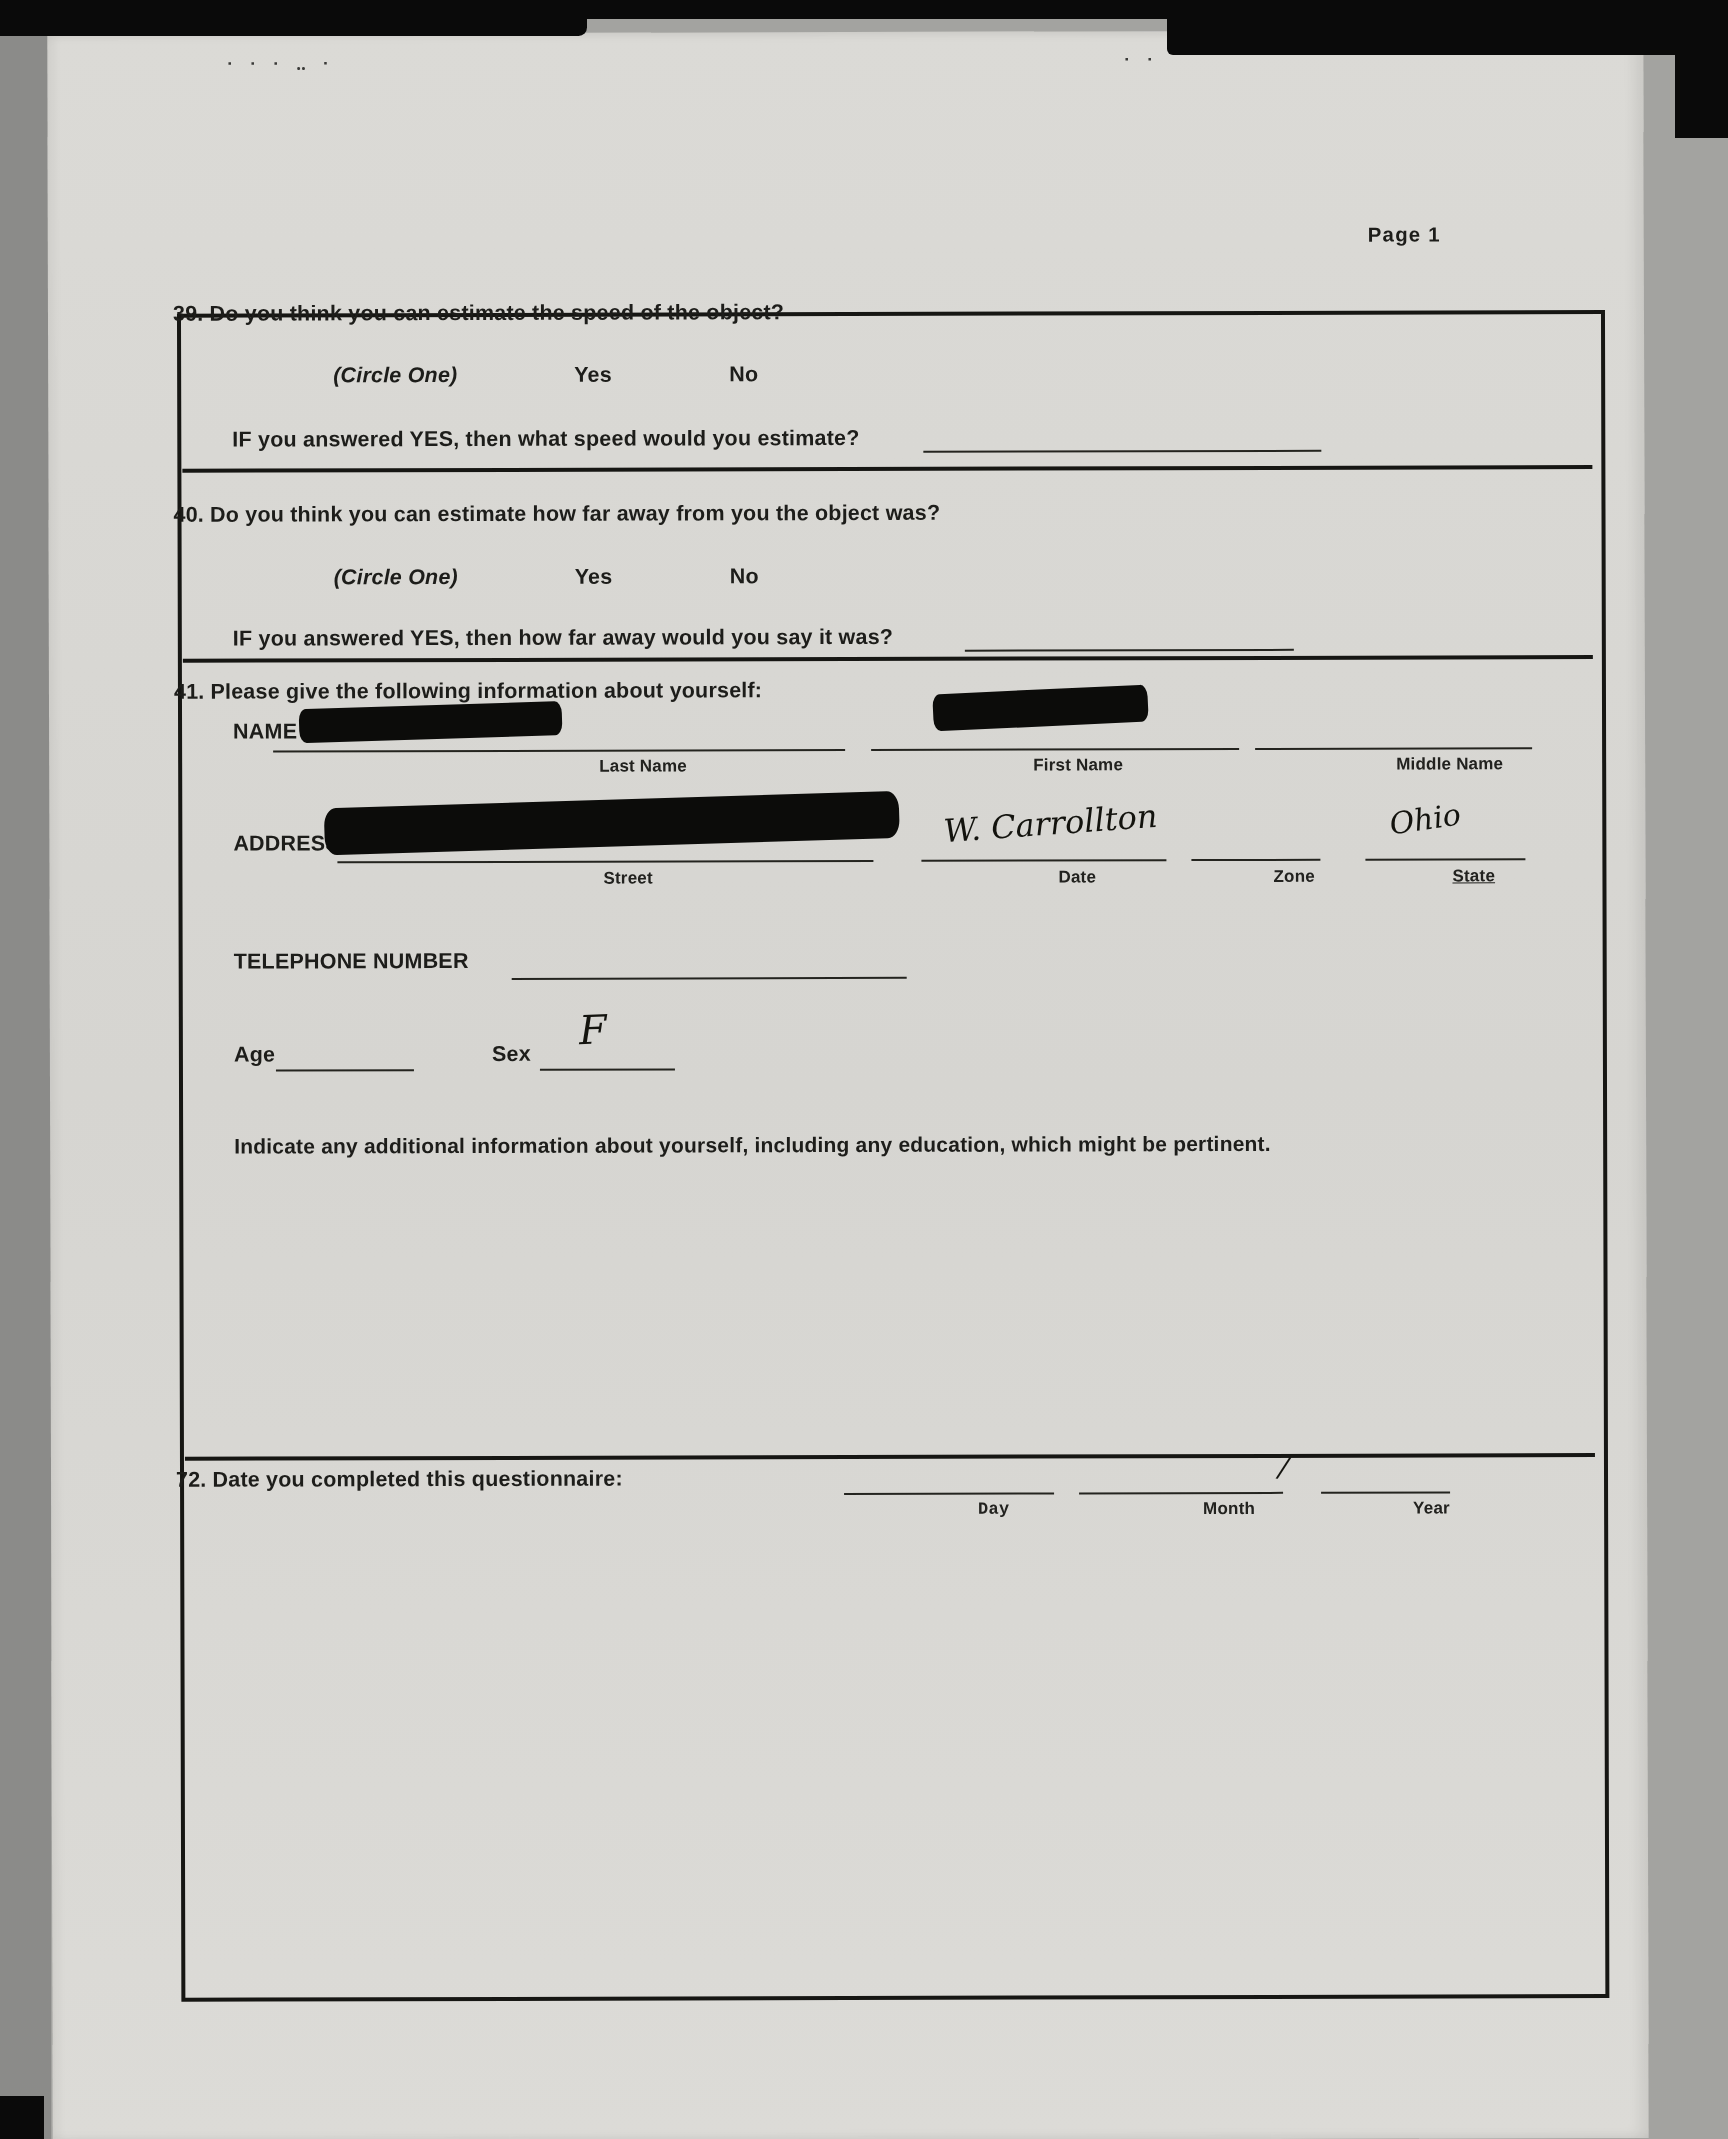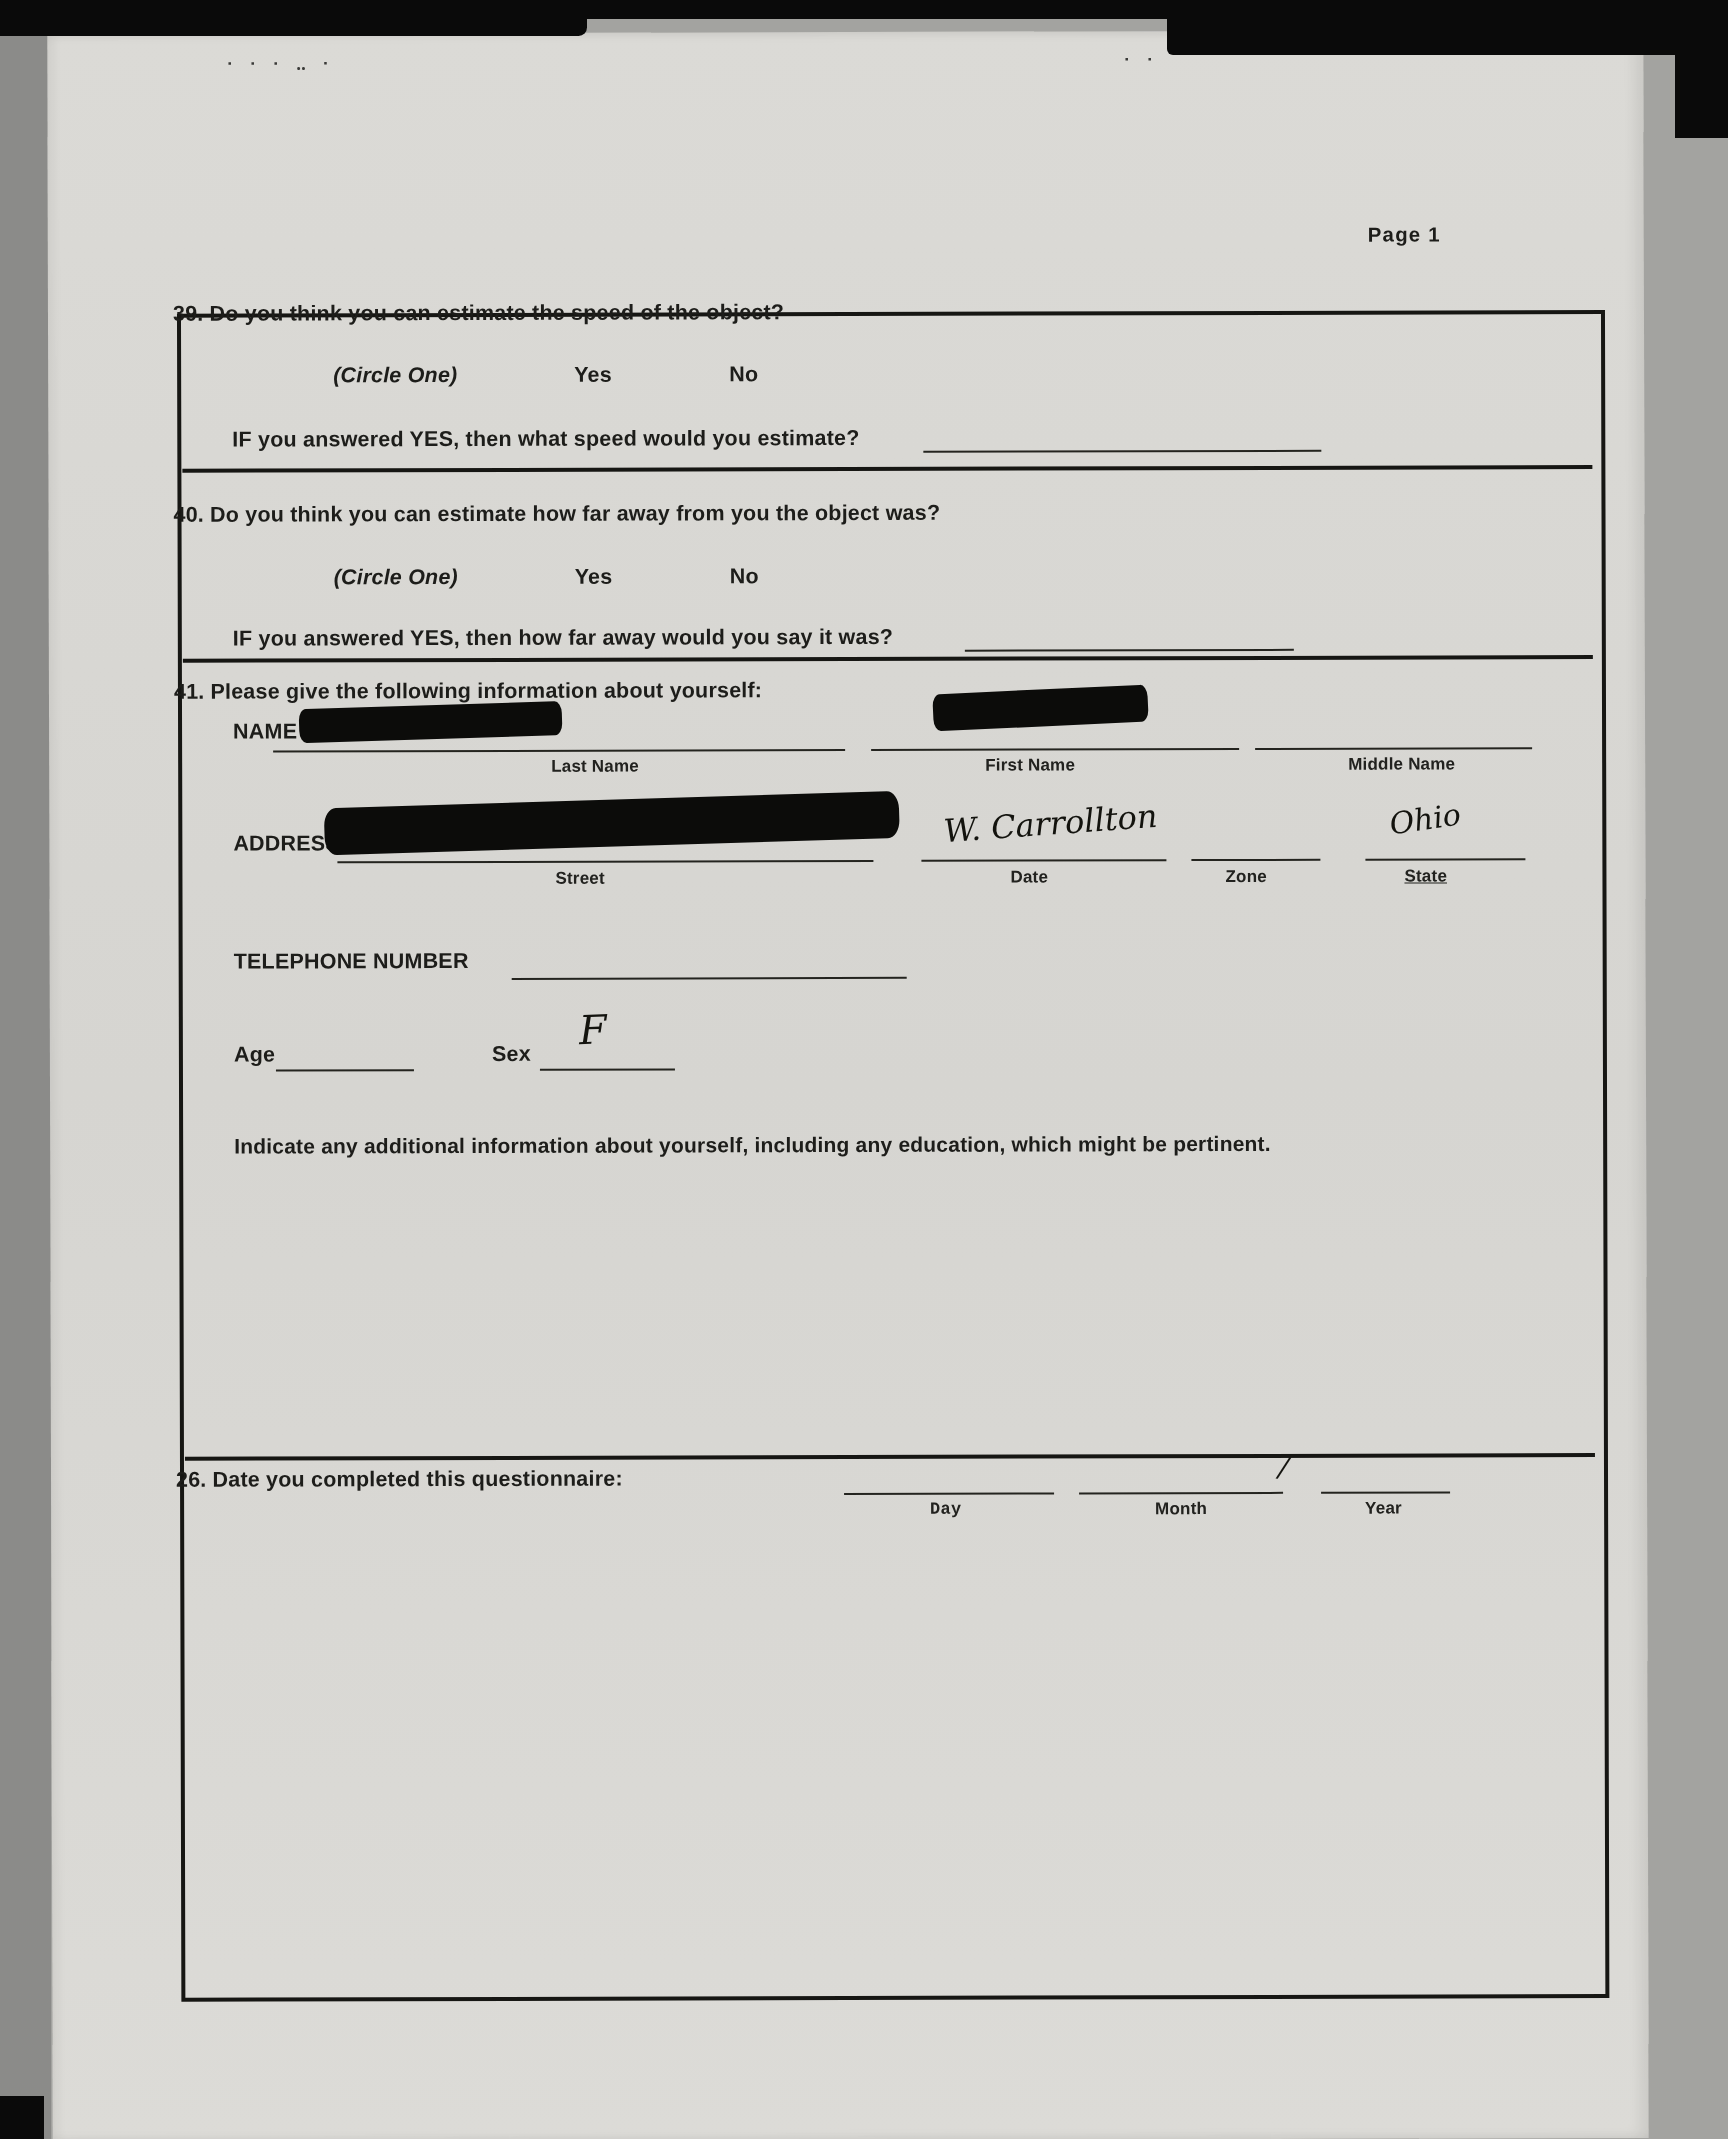--- a/index.html
+++ b/index.html
@@ -8,21 +8,21 @@
   .outer-margin{position:absolute;left:0;top:18px;width:1729px;height:2122px;background:#a3a3a0;}
   .margin-left-shade{position:absolute;left:0;top:18px;width:51px;height:2122px;background:#8b8b89;}
   .paper{position:absolute;left:50px;top:32px;width:1596px;height:2108px;
          background:linear-gradient(180deg,#dbdad6 0%,#d6d5d1 50%,#dcdbd7 100%);
          box-shadow:inset -8.4px 0 13px rgba(0,0,0,0.08), inset 6px 0 9.6px rgba(0,0,0,0.05);
          transform:rotate(-0.15deg);}
   .bar{position:absolute;background:#0a0a0a;}
   .print{position:absolute;color:#1d1d1a;font-weight:700;font-size:21.5px;letter-spacing:0.2px;white-space:nowrap;}
   .qnum{display:inline-block;margin-right:6px;}
   .italic{font-style:italic;}
-  .caption{position:absolute;color:#22221f;font-weight:700;font-size:17px;letter-spacing:0.2px;white-space:nowrap;}
+  .caption{position:absolute;color:#22221f;font-weight:700;font-size:17px;letter-spacing:0.2px;white-space:nowrap;margin-left:48px;}
   .rule{position:absolute;height:2.4px;background:#24241f;}
   .form-box{position:absolute;left:129px;top:280px;width:1420px;height:1680px;border:4.2px solid #161613;}
   .divider{position:absolute;left:134px;width:1410px;height:4.2px;background:#161613;}
   .redaction{position:absolute;background:#0c0c0a;border-radius:7.2px/12px;}
   .hand{position:absolute;font-family:"DejaVu Serif",serif;font-style:italic;color:#13130e;white-space:nowrap;}
   .noise{position:absolute;color:#3a3a38;font-size:18px;letter-spacing:6px;font-weight:700;}
 </style>
 </head>
 <body>
 
@@ -93,21 +93,21 @@
 
     <div class="print" style="left:184px;top:1009px;">Age</div>
     <div class="rule" style="left:226px;top:1036px;width:138px;"></div>
     <div class="print" style="left:442px;top:1009px;">Sex</div>
     <div class="rule" style="left:490px;top:1036px;width:135px;"></div>
     <div class="hand" style="left:529px;top:974px;font-size:40px;transform:rotate(-2deg);">F</div>
 
     <div class="print" style="left:184px;top:1101px;font-size:21px;">Indicate any additional information about yourself, including any education, which might be pertinent.</div>
 
     <div class="print" style="left:125px;top:1434px;">
-      <span class="qnum">26.</span><span>Date you completed this questionnaire:</span>
+      <span class="qnum">72.</span><span>Date you completed this questionnaire:</span>
     </div>
     <div class="rule" style="left:793px;top:1461px;width:210px;"></div>
     <div class="rule" style="left:1028px;top:1461px;width:204px;"></div>
     <div class="rule" style="left:1270px;top:1461px;width:129px;"></div>
     <div class="hand" style="left:1228px;top:1420px;font-size:27.5px;transform:rotate(6deg);">/</div>
     <div class="caption" style="left:879px;top:1468px;font-family:Liberation Mono, monospace;">Day</div>
     <div class="caption" style="left:1104px;top:1468px;">Month</div>
     <div class="caption" style="left:1314px;top:1468px;">Year</div>
 
   </div>

